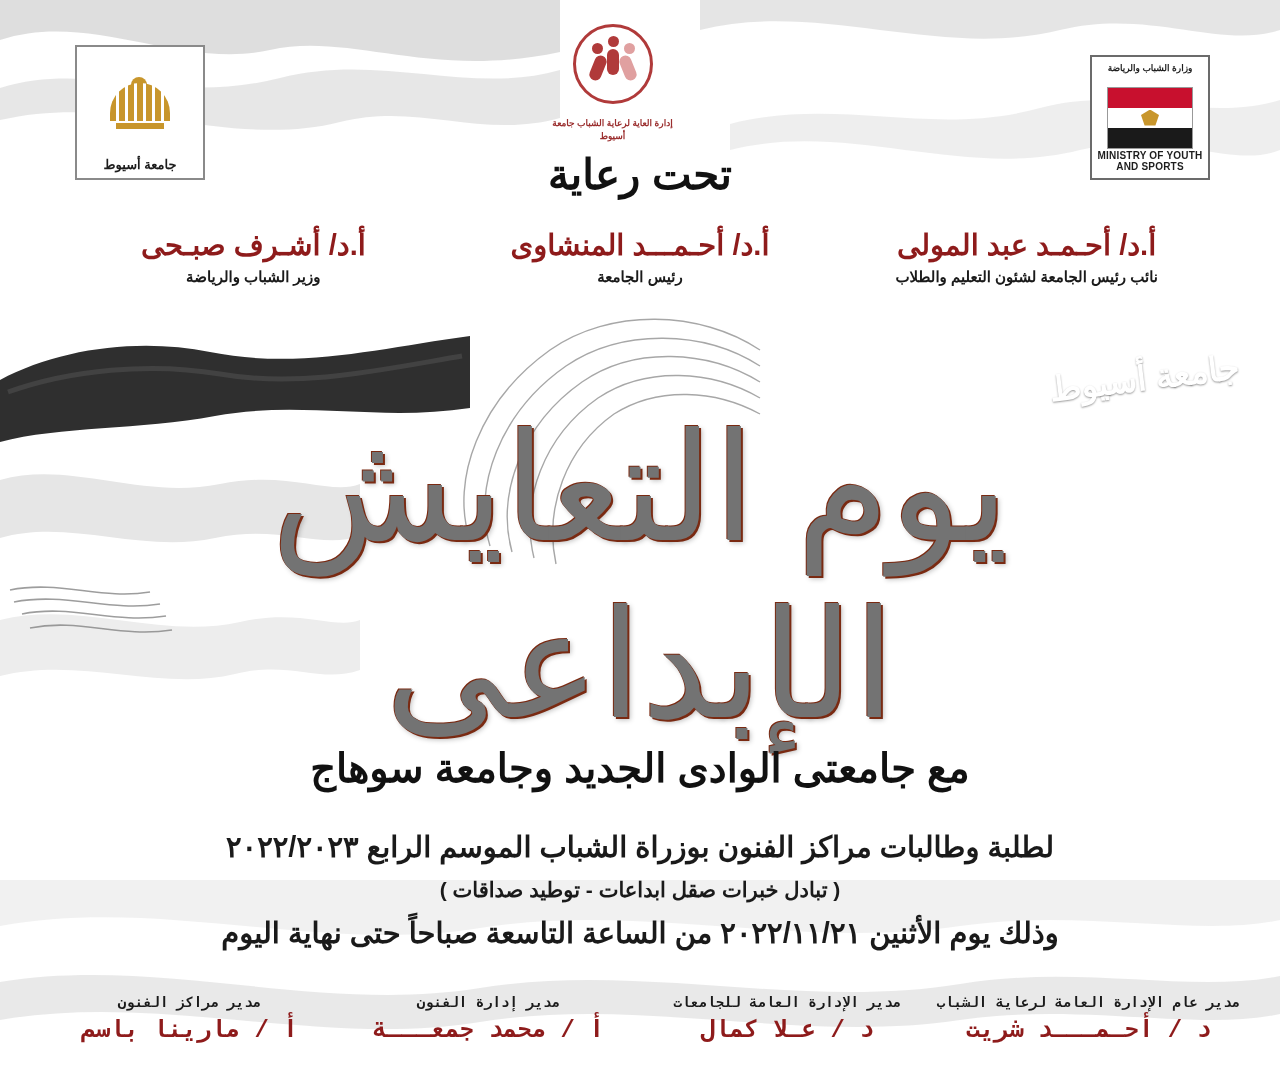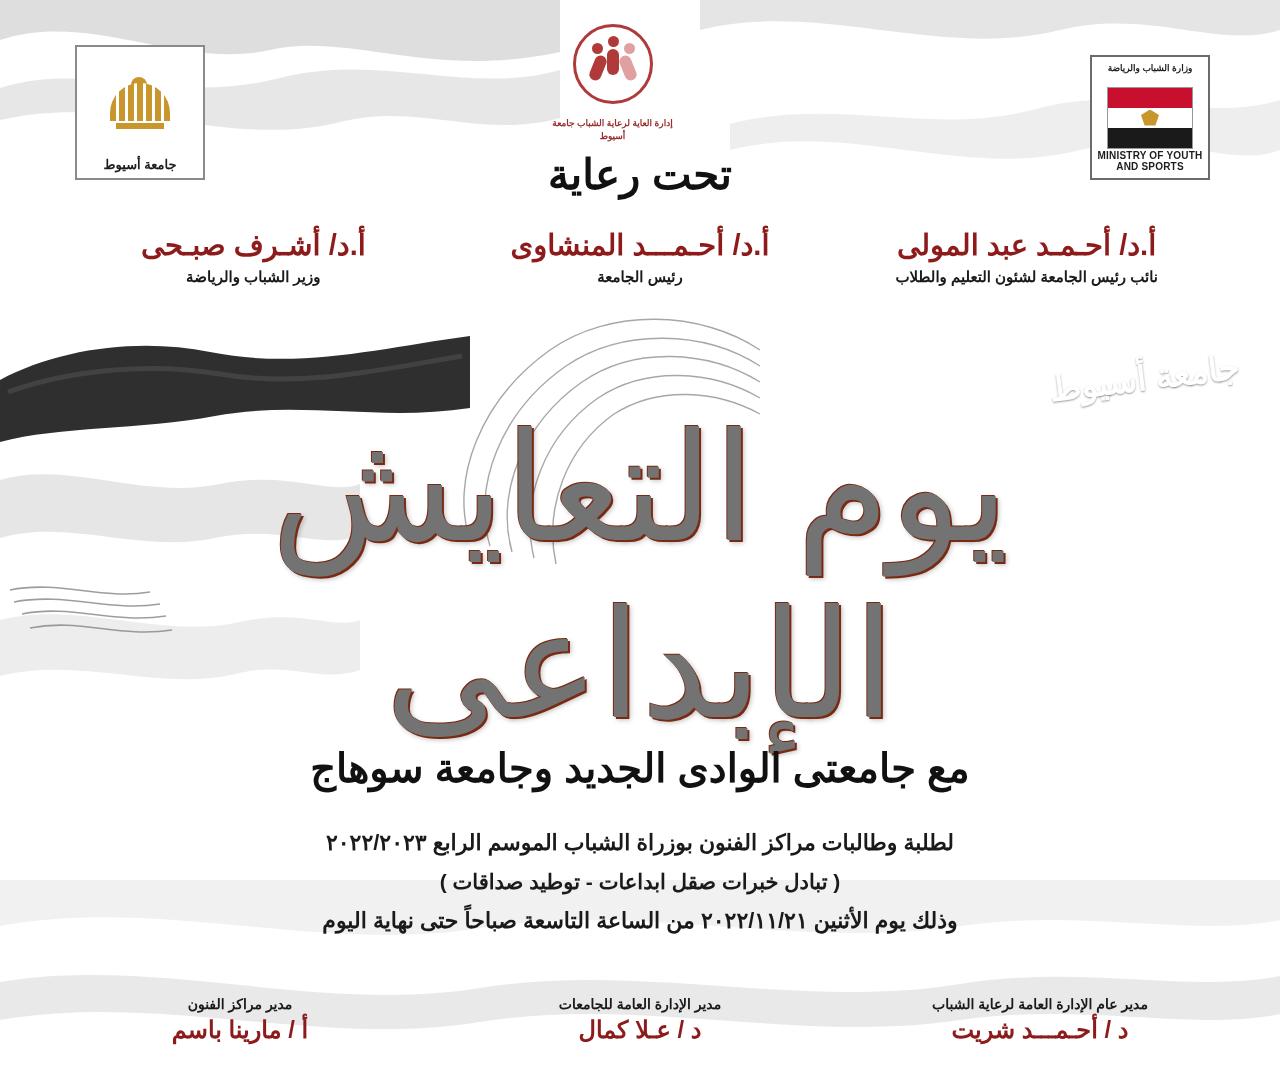--- a/index.html
+++ b/index.html
@@ -251,41 +251,42 @@
   }
 
   .details {
     position: absolute;
     left: 0; right: 0;
     top: 830px;
     text-align: center;
     color: #1a1a1a;
   }
   .details .line {
-    font-size: 22px;
+    font-size: 29px;
     font-weight: bold;
     margin-bottom: 14px;
   }
   .details .line.small {
     font-size: 21px;
   }
 
   .footer {
     position: absolute;
     bottom: 22px;
     left: 40px;
     right: 40px;
     display: flex;
     flex-direction: row;
     justify-content: space-between;
     align-items: flex-start;
   }
   .foot-item {
     text-align: center;
     flex: 1;
+    font-family: Liberation Mono, monospace;
   }
   .foot-item .role {
     font-size: 14px;
     font-weight: bold;
     color: #1a1a1a;
     margin-bottom: 4px;
     white-space: nowrap;
   }
   .foot-item .name {
     font-size: 24px;
@@ -425,18 +426,22 @@
   <div class="footer">
     <div class="foot-item">
       <div class="role">مدير عام الإدارة العامة لرعاية الشباب</div>
       <div class="name">د / أحـمـــد شريت</div>
     </div>
     <div class="foot-item">
       <div class="role">مدير الإدارة العامة للجامعات</div>
       <div class="name">د / عـلا كمال</div>
     </div>
     <div class="foot-item">
+      <div class="role">مدير إدارة الفنون</div>
+      <div class="name">أ / محمد جمعـــة</div>
+    </div>
+    <div class="foot-item">
       <div class="role">مدير مراكز الفنون</div>
       <div class="name">أ / مارينا باسم</div>
     </div>
   </div>
 
 </div>
 
 </body></html>

